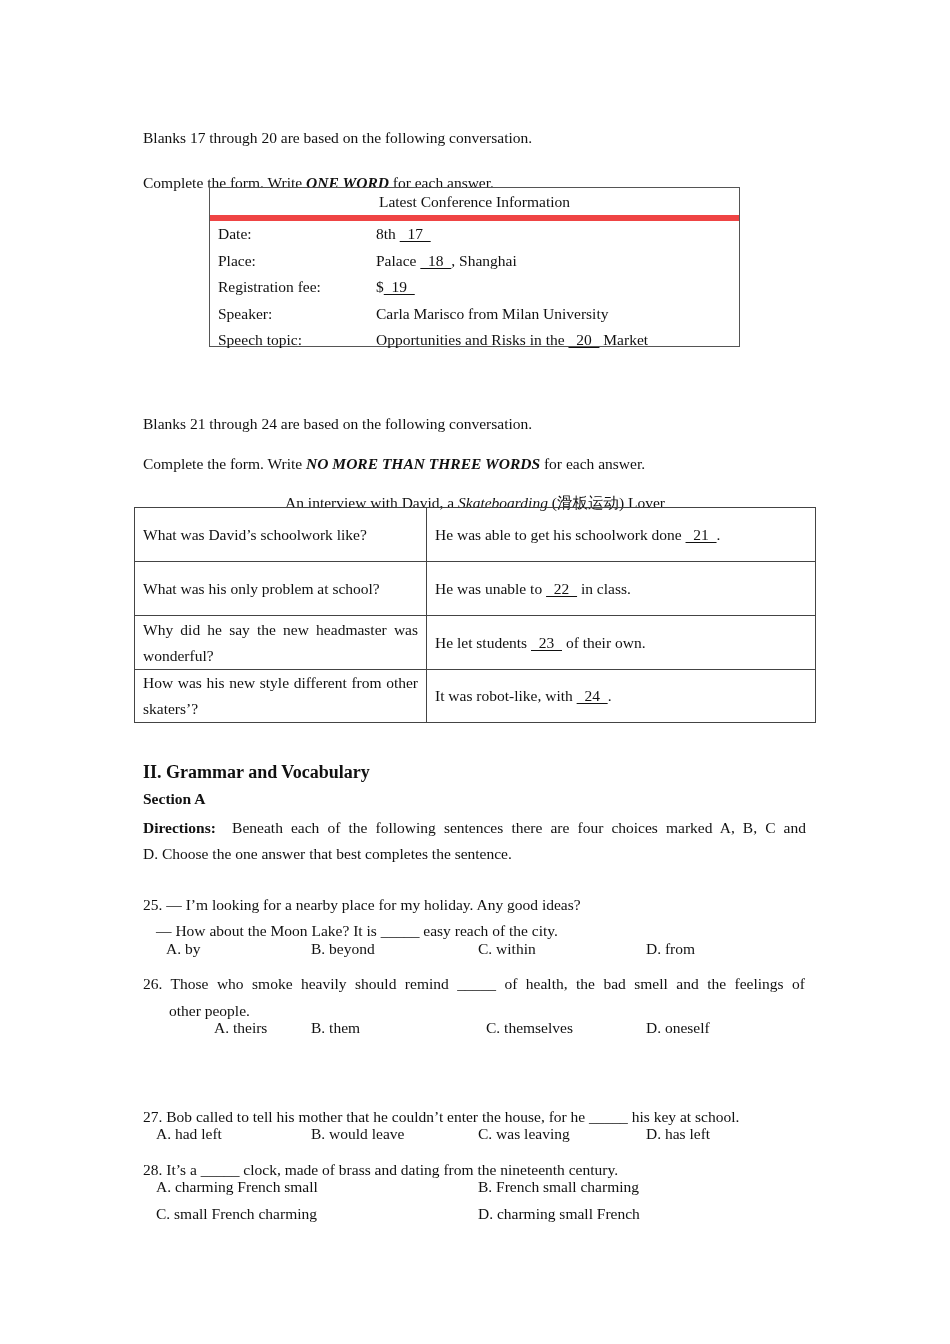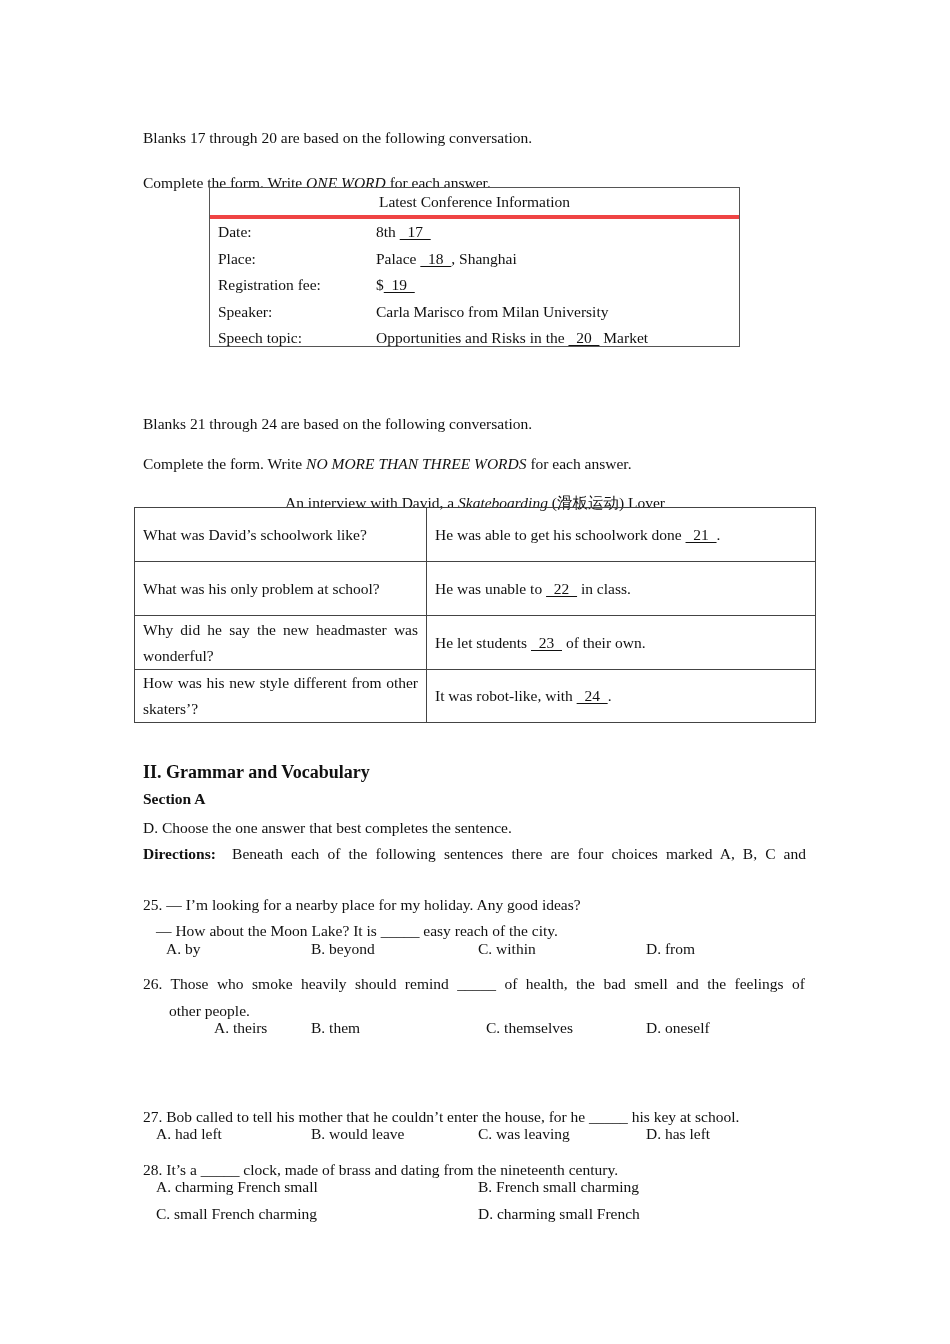--- a/index.html
+++ b/index.html
@@ -11,39 +11,39 @@
       width: 950px;
       height: 1344px;
       position: relative;
       font-family: "Liberation Serif", "DejaVu Serif", serif;
       font-size: 15.5px;
       color: #111111;
       overflow: hidden;
     }
     .abs { position: absolute; white-space: nowrap; margin-top: 9px; }
     .line { line-height: 20px; }
-    .bi { font-weight: normal; font-style: italic; }
+    .bi { font-weight: bold; font-style: italic; }
     .b { font-weight: bold; text-align: center; }
     .i { font-style: italic; }
     .u { text-decoration: underline; text-underline-offset: 2px; }
     .blank { white-space: pre; }
 
     
     .t1 {
       position: absolute;
       left: 209px;
       top: 187px;
       width: 531px;
       height: 160px;
       border: 1px solid #555;
       box-sizing: border-box;
     }
     .t1 .head {
       height: 27px;
-      border-bottom: 4px solid #ef4444;
+      border-bottom: 6px solid #ef4444;
       text-align: center;
       line-height: 27px;
     }
     .t1 .row {
       position: relative;
       height: 26.5px;
       line-height: 26.5px;
     }
     .t1 .lbl { position: absolute; left: 8px; }
     .t1 .val { position: absolute; left: 166px; white-space: nowrap; }
@@ -134,22 +134,22 @@
     <td class="q" style="height:53px;">How was his new style different from other skaters’?</td>
     <td style="height:53px;"><span>It was robot-like, with </span><span class="u blank">  24  </span><span>.</span></td>
   </tr>
 </tbody>
   </table>
 
 <div class="abs h2" style="left:143px; top:752px; line-height:22px;">II. Grammar and Vocabulary</div>
 <div class="abs b line" style="left:143px; top:780px;">Section A</div>
 
 <div class="abs line" style="left:143px; top:806px; width:663px; white-space:normal;">
+  <div style="text-align:justify; text-align-last:justify; line-height:26px;"><span class="b">Directions:</span><span class="blank">  Beneath each of the following sentences there are four choices marked A, B, C and</span></div>
   <div style="line-height:26px;">D.  Choose the one answer that best completes the sentence.</div>
-  <div style="text-align:justify; text-align-last:justify; line-height:26px;"><span class="b">Directions:</span><span class="blank">  Beneath each of the following sentences there are four choices marked A, B, C and</span></div>
 </div>
 
 <div class="abs line" style="left:143px; top:886px;">25. — I’m looking for a nearby place for my holiday. Any good ideas?</div>
 <div class="abs line" style="left:156px; top:912px;">— How about the Moon Lake? It is _____ easy reach of the city.</div>
 <div class="opt line" style="left:166px; top:939px;">A. by</div>
 <div class="opt line" style="left:311px; top:939px;">B. beyond</div>
 <div class="opt line" style="left:478px; top:939px;">C. within</div>
 <div class="opt line" style="left:646px; top:939px;">D. from</div>
 
 <div class="abs line" style="left:143px; top:965px; width:662px; text-align:justify; text-align-last:justify; white-space:normal;">26. Those who smoke heavily should remind _____ of health, the bad smell and the feelings of</div>

